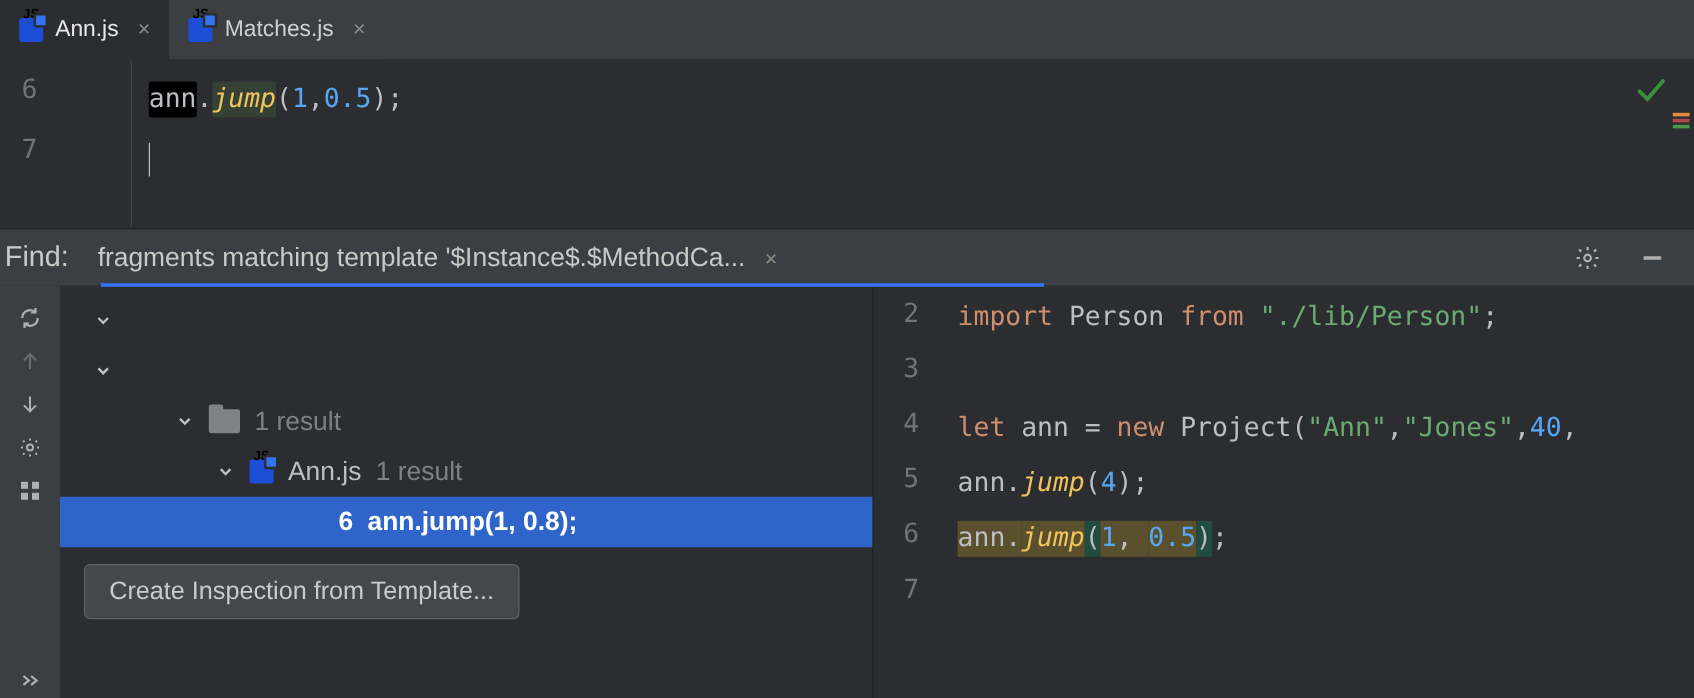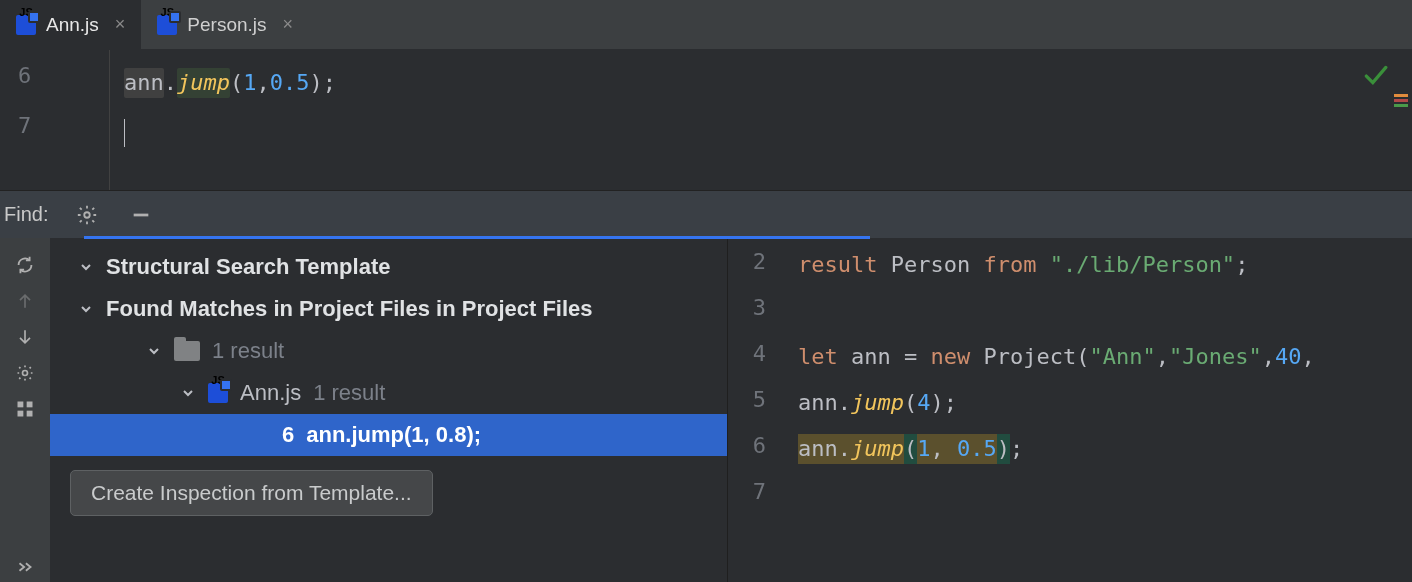--- a/index.html
+++ b/index.html
@@ -85,42 +85,42 @@
     }
     .caret { display:inline-block; width:1px; height:28px; background:#bcbec4; }
     .c-var { color: #bcbec4; }
     .c-punct { color: #bcbec4; }
     .c-method { color: #f2c55c; font-style: italic; }
     .c-hint { color: #787d85; }
     .c-num { color: #56a8f5; }
     .c-kw { color: #cf8e6d; }
     .c-str { color: #6aab73; }
     .hl-method { background: #344134; border-radius: 2px; }
-    .hl-obj { background: #404040; border-radius: 2px; }
+    .hl-obj { background: #000000; border-radius: 2px; }
 
     .inspection-mark {
       position: absolute; right: 24px; top: 12px;
     }
     .side-strip {
       position: absolute; right: 4px; top: 44px;
       width: 14px; display: flex; flex-direction: column; gap: 2px;
     }
     .strip { width: 100%; height: 3px; }
 
     .find-bar {
       height: 48px;
       background: #3a3f45;
       display: flex;
       align-items: center;
       gap: 24px;
       padding: 0 20px 0 4px;
       border-top: 1px solid #222;
       position: relative;
     }
-    .find-label { font-size: 20px; color: #c9c9c9; }
+    .find-label { font-size: 24px; color: #c9c9c9; }
     .find-text { font-size: 22px; color: #c9c9c9; flex: 1; position: relative; }
     .find-underline {
       position: absolute; left: 84px; right: 542px; bottom: -1px; height: 3px;
       background: #3574f0;
     }
     .find-x { color: #898a8a; font-size: 18px; margin-left: 10px; }
     .icon-btn { width: 30px; height: 30px; display: inline-flex; align-items: center; justify-content: center; color: #bcbec4; cursor: pointer; }
 
     .bottom {
       display: flex;
@@ -215,21 +215,21 @@
         <span class="js-ol"></span>
       </span>
     <span class="filename">Ann.js</span>
     <span class="close-x">×</span>
   </div>
   <div class="tab">
     <span class="js-icon">
         <span class="js-square">JS</span>
         <span class="js-ol"></span>
       </span>
-    <span class="filename">Person.js</span>
+    <span class="filename">Matches.js</span>
     <span class="close-x">×</span>
   </div>
 </div>
 
 <div class="editor-top">
   <div class="gutter">
     <div class="ln">6</div>
     <div class="ln">7</div>
   </div>
   <div class="code-area">
@@ -243,20 +243,24 @@
     <div class="side-strip">
       <div class="strip" style="background:#e18c3d"></div>
       <div class="strip" style="background:#b04848"></div>
       <div class="strip" style="background:#4a9a4a"></div>
     </div>
   </div>
 </div>
 
 <div class="find-bar">
   <span class="find-label">Find:</span>
+  <span class="find-text">
+    <span>fragments matching template '$Instance$.$MethodCa...</span>
+    <span class="find-x">×</span>
+  </span>
   <div class="find-underline"></div>
   <span class="icon-btn">
     <svg width="22" height="22" viewBox="0 0 24 24">
         <circle cx="12" cy="12" r="3" fill="none" stroke="#b0b0b0" stroke-width="2"></circle>
         <path d="M12 2v3M12 19v3M4.2 4.2l2 2M17.8 17.8l2 2M2 12h3M19 12h3M4.2 19.8l2-2M17.8 6.2l2-2" stroke="#b0b0b0" stroke-width="2"></path>
       </svg>
   </span>
   <span class="icon-btn">
     <svg width="22" height="22" viewBox="0 0 24 24">
         <path d="M4 12h16" stroke="#b0b0b0" stroke-width="3"></path>
@@ -304,28 +308,26 @@
       </span>
   </div>
 
   <div class="results-panel">
     <div class="tree">
       <div class="tree-row">
         <span class="inset0"></span>
         <svg class="chev" viewBox="0 0 16 16">
             <path d="M4 6l4 4 4-4" fill="none" stroke="#bcbec4" stroke-width="2"></path>
           </svg>
-        <span class="tree-heading">Structural Search Template</span>
       </div>
       <div class="tree-row">
         <span class="inset0"></span>
         <svg class="chev" viewBox="0 0 16 16">
             <path d="M4 6l4 4 4-4" fill="none" stroke="#bcbec4" stroke-width="2"></path>
           </svg>
-        <span class="tree-heading">Found Matches in Project Files in Project Files</span>
       </div>
       <div class="tree-row">
         <span class="inset2"></span>
         <svg class="chev" viewBox="0 0 16 16">
             <path d="M4 6l4 4 4-4" fill="none" stroke="#bcbec4" stroke-width="2"></path>
           </svg>
         <span class="folder-icon"></span>
         <span class="tree-muted">1 result</span>
       </div>
       <div class="tree-row">
@@ -354,21 +356,21 @@
   <div class="preview-panel">
     <div class="preview-gutter">
       <div class="ln2">2</div>
       <div class="ln2">3</div>
       <div class="ln2">4</div>
       <div class="ln2">5</div>
       <div class="ln2">6</div>
       <div class="ln2">7</div>
     </div>
     <div class="preview-code">
-      <div class="preview-line"><span class="c-kw">result</span><span> Person </span><span class="c-kw">from </span><span class="c-str">"./lib/Person"</span><span>;</span></div>
+      <div class="preview-line"><span class="c-kw">import</span><span> Person </span><span class="c-kw">from </span><span class="c-str">"./lib/Person"</span><span>;</span></div>
       <div class="preview-line"><span></span></div>
       <div class="preview-line"><span class="c-kw">let</span><span> ann = </span><span class="c-kw">new</span><span> Project(</span><span class="c-str">"Ann"</span><span>,</span><span class="c-str">"Jones"</span><span>,</span><span class="c-num">40</span><span>,</span></div>
       <div class="preview-line"><span>ann.</span><span class="c-method">jump</span><span>(</span><span class="c-num">4</span><span>);</span></div>
       <div class="preview-line"><span class="hl-gold"><span>ann.</span></span><span class="hl-gold"><span class="c-method">jump</span></span><span class="hl-teal">(</span><span class="hl-gold"><span class="c-num">1</span></span><span class="hl-gold">, </span><span class="hl-gold"><span class="c-num">0.5</span></span><span class="hl-teal">)</span><span>;</span></div>
       <div class="preview-line"><span></span></div>
     </div>
   </div>
 </div>
 
 </body></html>

